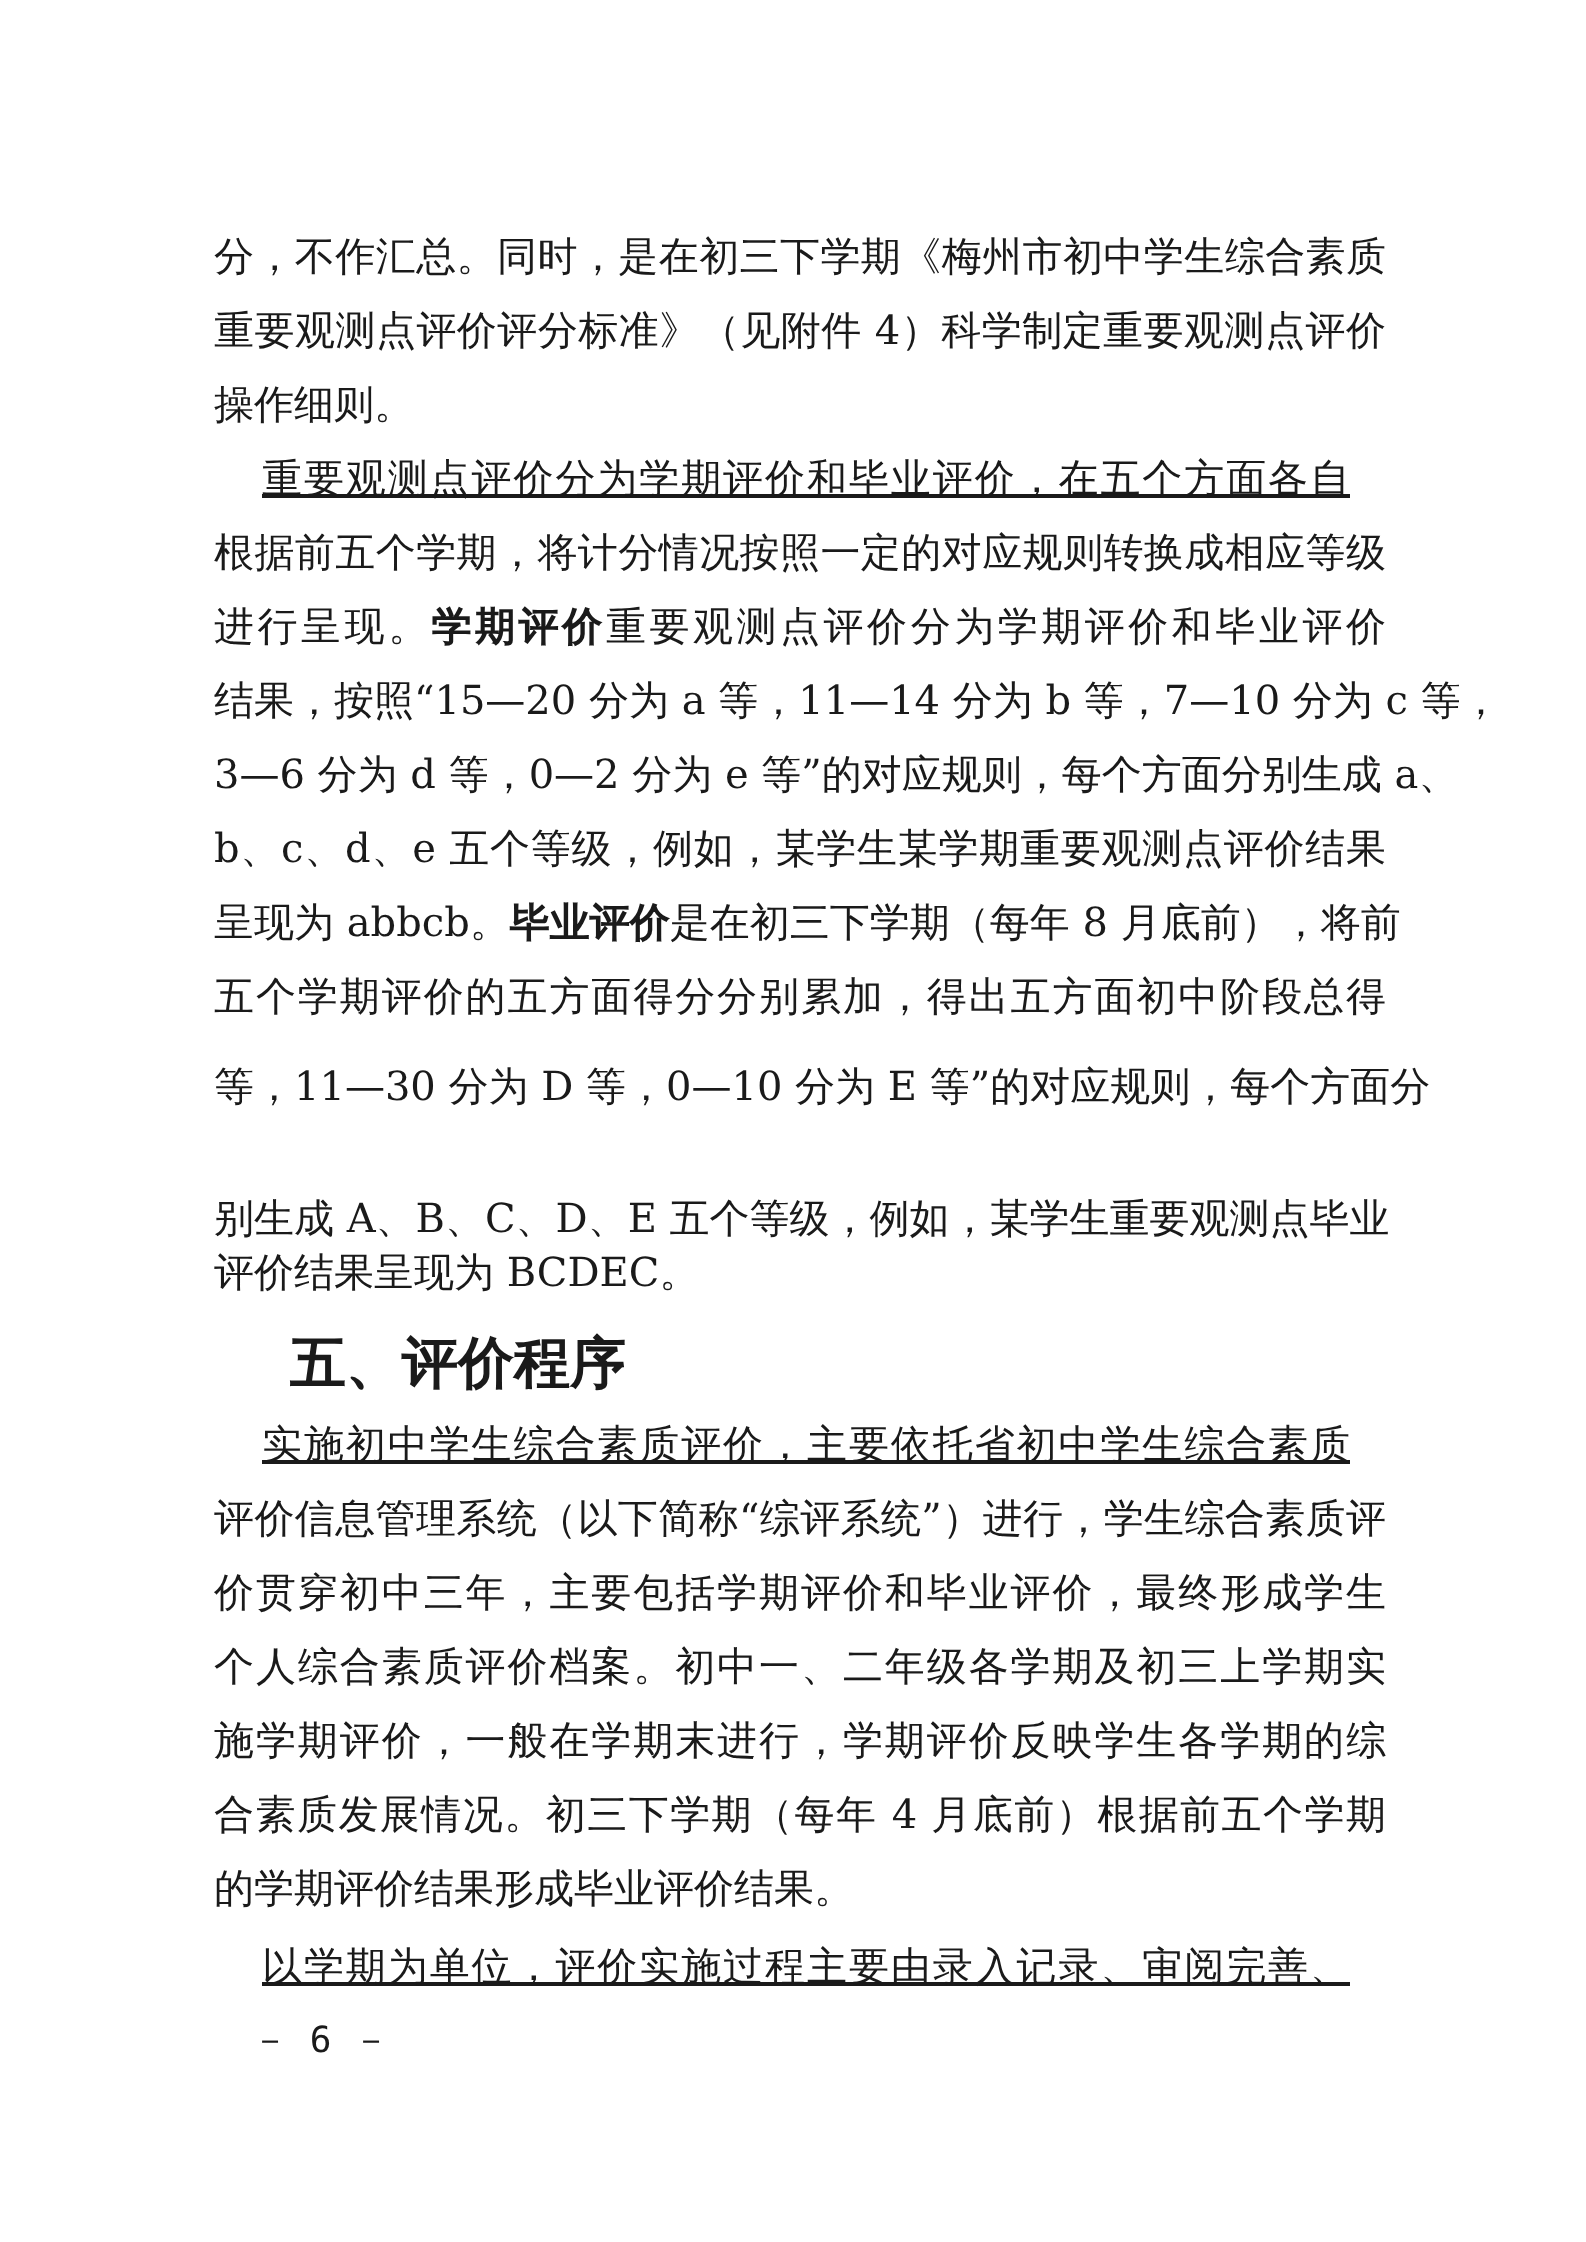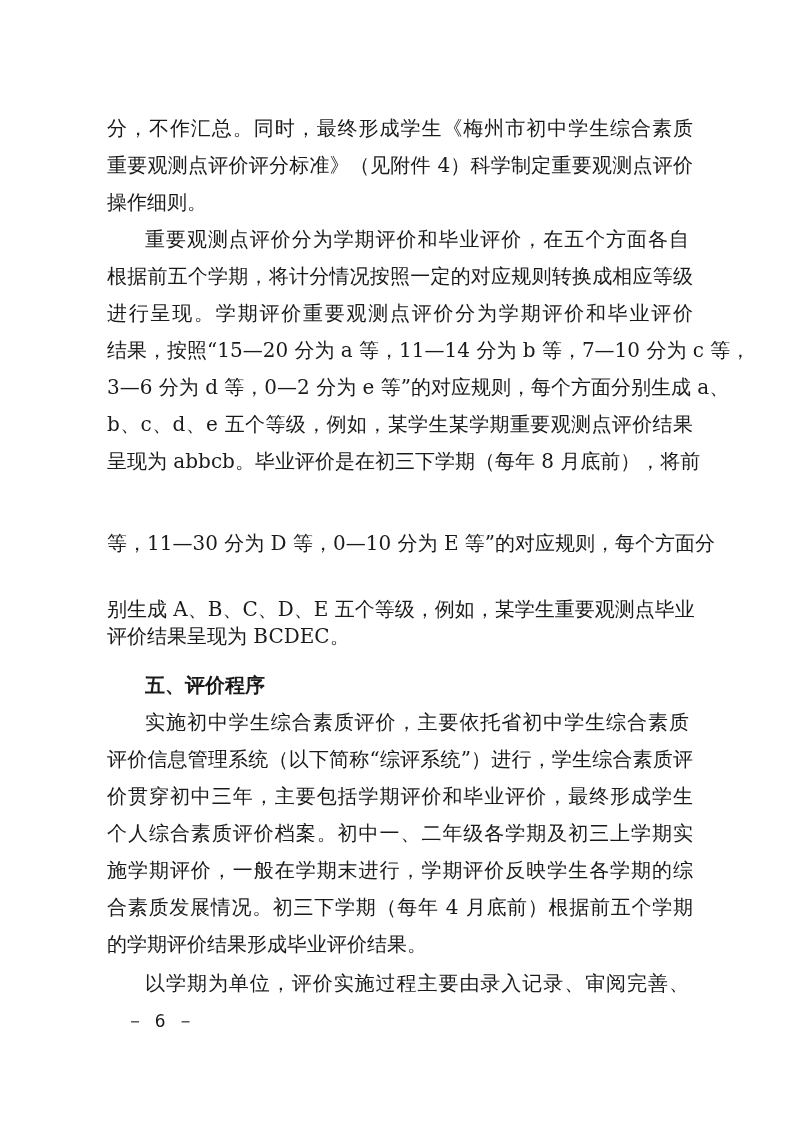--- a/index.html
+++ b/index.html
@@ -1,43 +1,44 @@
 <!DOCTYPE html>
 <html><head>
 <meta charset="utf-8">
 <style>
   html, body { margin: 0; padding: 0; background: #ffffff; }
   body { width: 793px; height: 1121px; position: relative; overflow: hidden;
          font-family: "DejaVu Serif", "Liberation Serif", serif; color: #1a1a1a; }
   .page { position: absolute; left: 0; top: 0; width: 793px; height: 1121px; }
   .line { position: absolute; left: 107px; width: 586px; height: 30px; line-height: 30px;
           font-size: 20px; white-space: nowrap; text-align: justify; text-align-last: justify; }
-  .line.indent { left: 145px; width: 544px; }
+  .line.indent { left: 131px; width: 544px; text-decoration: underline; }
   .line.last { text-align-last: left; }
-  .b { font-family: "DejaVu Sans", "Liberation Sans", sans-serif; font-weight: normal; }
-  .heading { position: absolute; left: 145px; height: 30px; line-height: 30px; font-size: 20px;
-             font-family: Liberation Serif, serif; font-weight: bold; white-space: nowrap; }
+  .b { font-family: "DejaVu Sans", "Liberation Sans", sans-serif; font-weight: bold; }
+  .heading { position: absolute; left: 145px; height: 30px; line-height: 30px; font-size: 28px;
+             font-family: Liberation Mono, monospace; font-weight: bold; white-space: nowrap; }
   .pagenum { position: absolute; left: 126px; top: 1008px; font-size: 18px; line-height: 26px;
              font-family: "DejaVu Sans Mono", "Liberation Mono", monospace; white-space: pre; }
 </style>
 </head>
 <body>
 
 <div class="page">
-  <div class="line" style="top:113px"><span>分，不作汇总。同时，最终形成学生《梅州市初中学生综合素质</span></div>
+  <div class="line" style="top:113px"><span>分，不作汇总。同时，是在初三下学期《梅州市初中学生综合素质</span></div>
   <div class="line" style="top:150px"><span>重要观测点评价评分标准》（见附件 4）科学制定重要观测点评价</span></div>
   <div class="line last" style="top:187px"><span>操作细则。</span></div>
 
   <div class="line indent" style="top:224px"><span>重要观测点评价分为学期评价和毕业评价，在五个方面各自</span></div>
   <div class="line" style="top:261px"><span>根据前五个学期，将计分情况按照一定的对应规则转换成相应等级</span></div>
   <div class="line" style="top:298px"><span>进行呈现。</span><span class="b">学期评价</span><span>重要观测点评价分为学期评价和毕业评价</span></div>
   <div class="line" style="top:335px"><span>结果，按照“15—20 分为 a 等，11—14 分为 b 等，7—10 分为 c 等，</span></div>
   <div class="line" style="top:372px"><span>3—6 分为 d 等，0—2 分为 e 等”的对应规则，每个方面分别生成 a、</span></div>
   <div class="line" style="top:409px"><span>b、c、d、e  五个等级，例如，某学生某学期重要观测点评价结果</span></div>
   <div class="line" style="top:446px"><span>呈现为 abbcb。</span><span class="b">毕业评价</span><span>是在初三下学期（每年 8 月底前），将前</span></div>
+  <div class="line" style="top:483px"><span>五个学期评价的五方面得分分别累加，得出五方面初中阶段总得</span></div>
   <div class="line" style="top:528px"><span>等，11—30 分为 D 等，0—10 分为 E 等”的对应规则，每个方面分</span></div>
   <div class="line" style="top:594px"><span>别生成 A、B、C、D、E 五个等级，例如，某学生重要观测点毕业</span></div>
   <div class="line last" style="top:621px"><span>评价结果呈现为 BCDEC。</span></div>
 
   <div class="heading" style="top:670px">五、评价程序</div>
 
   <div class="line indent" style="top:707px"><span>实施初中学生综合素质评价，主要依托省初中学生综合素质</span></div>
   <div class="line" style="top:744px"><span>评价信息管理系统（以下简称“综评系统”）进行，学生综合素质评</span></div>
   <div class="line" style="top:781px"><span>价贯穿初中三年，主要包括学期评价和毕业评价，最终形成学生</span></div>
   <div class="line" style="top:818px"><span>个人综合素质评价档案。初中一、二年级各学期及初三上学期实</span></div>

